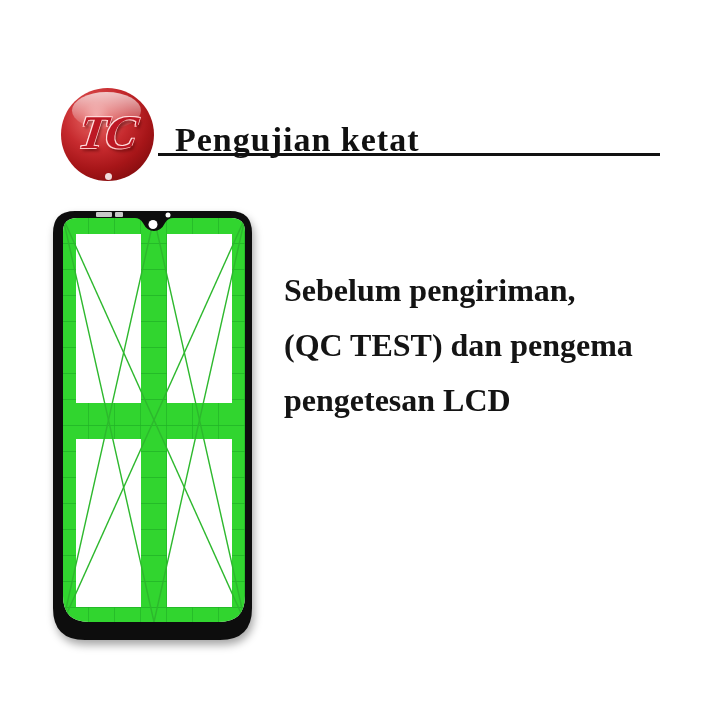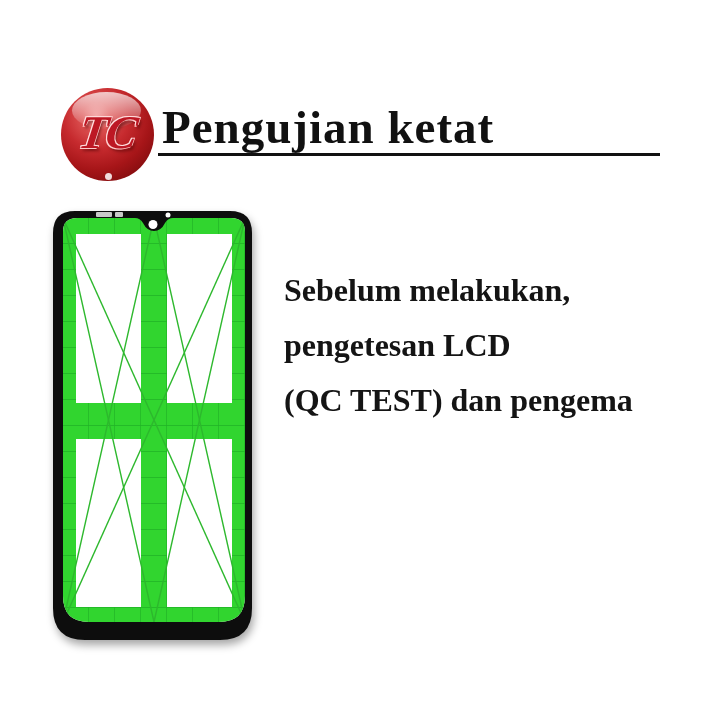--- a/index.html
+++ b/index.html
@@ -28,22 +28,22 @@
     position:absolute; left:0; top:14px; width:100%; text-align:center;
     font-weight:bold; font-style:italic; font-size:47px; line-height:60px;
     letter-spacing:-2px; color:var(--logo-red,#bd1824);
     transform:skewX(-8deg);
     text-shadow:-1px -1px 0 #ffdede, 1px -1px 0 #ffd2d2,
                 -1px 1px 0 #ffc9c9, 2px 3px 3px rgba(70,0,0,0.55);
   }
 
   
   .title {
-    position:absolute; left:160px; top:101px; margin:2px;
-    font-size:47px; line-height:48px; font-weight:bold;
+    position:absolute; left:160px; top:101px; margin:15px;
+    font-size:34px; line-height:48px; font-weight:bold;
     letter-spacing:1px; color:var(--title-black,#111111); white-space:nowrap;
   }
   .title-underline {
     position:absolute; left:158px; top:153px; width:502px; height:3px;
     background:var(--title-black,#111111);
   }
 
   
   .phone-wrap {
     position:absolute; left:53px; top:211px; width:199px; height:429px;
@@ -110,18 +110,18 @@
           <line x1="182" y1="404" x2="91" y2="0"></line>
         </g>
 
         <path d="M72 0 Q77 0 80 5 Q84 13 91 13 Q98 13 102 5 Q105 0 110 0 Z" fill="var(--phone-black,#0d0d0d)"></path>
         <circle cx="90" cy="6.5" r="4.5" fill="#ffffff"></circle>
       </g>
     </svg>
   </div>
 
   <div class="desc">
-    <p>Sebelum melakukan,</p>
+    <p>Sebelum pengiriman,</p>
+    <p>(QC TEST) dan pengema</p>
     <p>pengetesan LCD</p>
-    <p>(QC TEST) dan pengema</p>
   </div>
 
 </div>
 
 </body></html>

